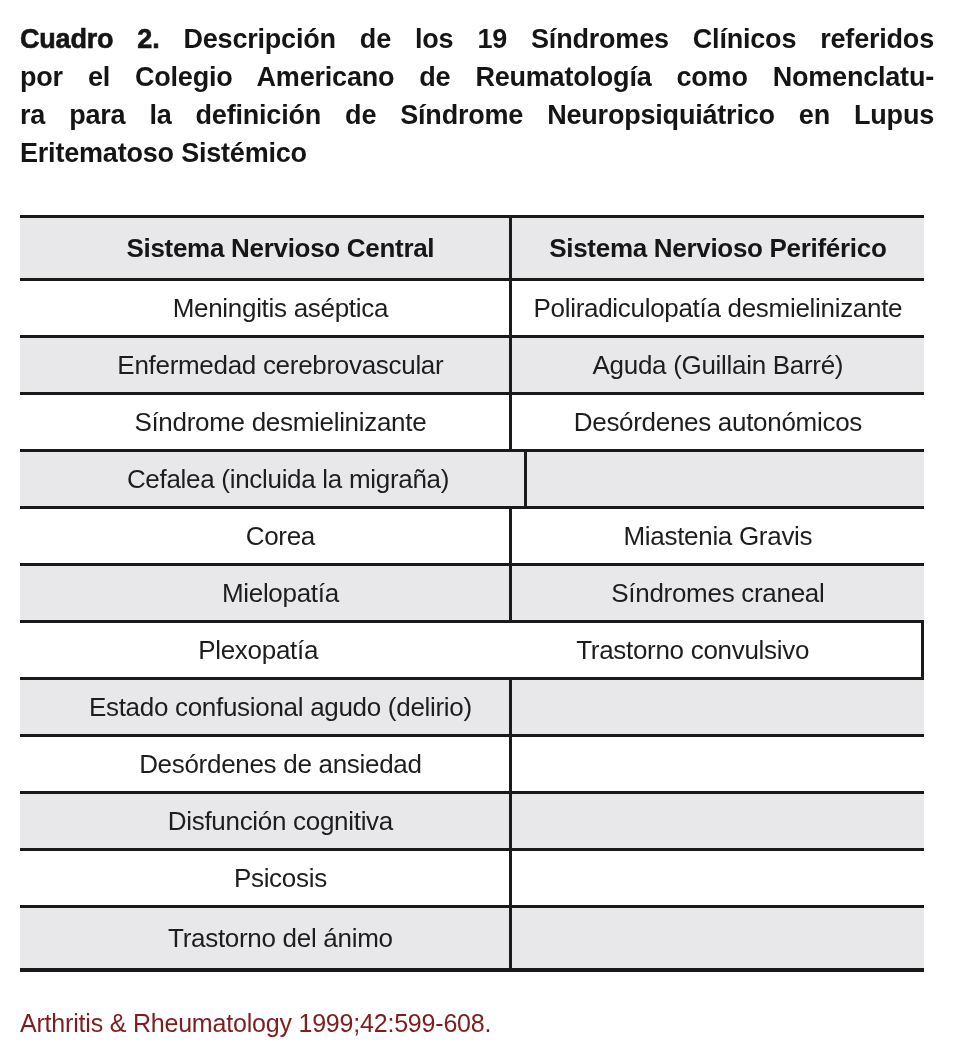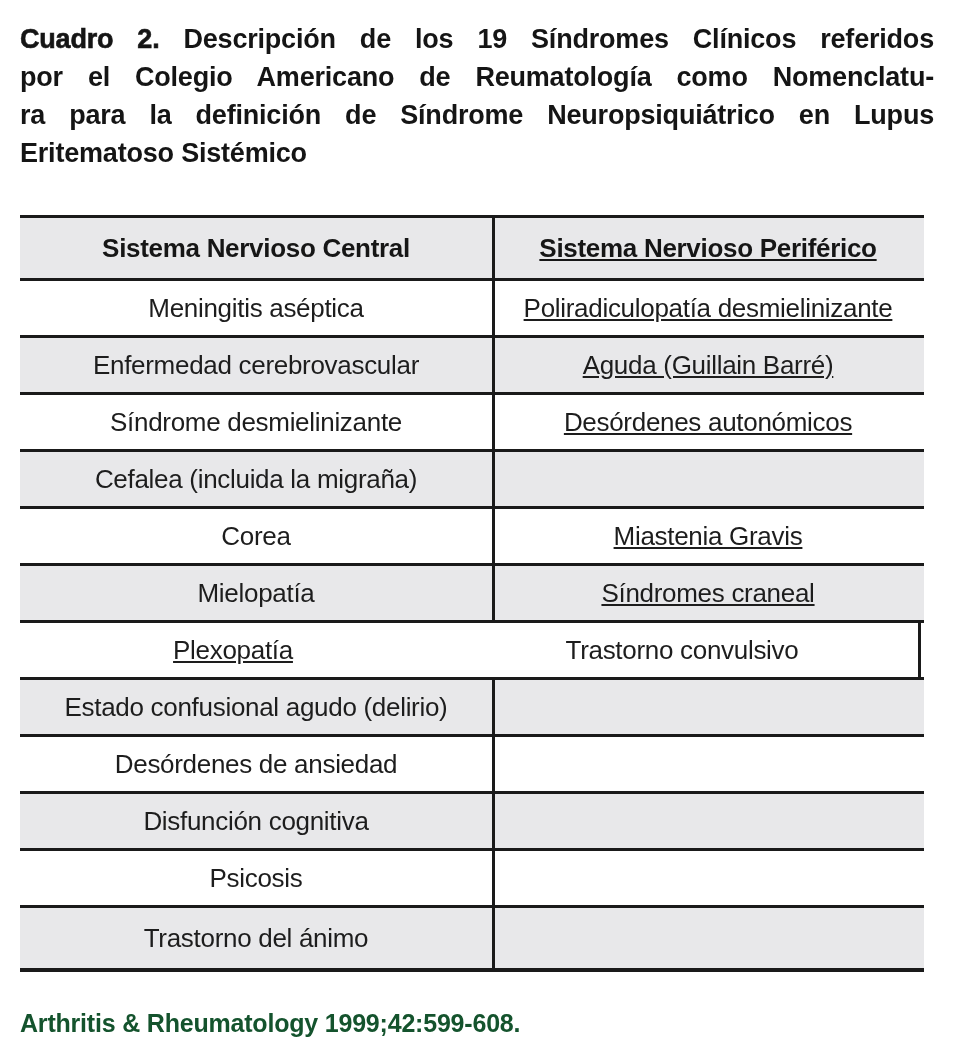--- a/index.html
+++ b/index.html
@@ -34,42 +34,43 @@
     margin: 43px 0 0 20px;
     width: 904px;
     border-top: 3px solid var(--line);
     border-bottom: 4px solid var(--line);
   }
   .row {
     display: flex;
     height: 57px;                 
     border-bottom: 3px solid var(--line);
     background: var(--background);
+    padding-left: 32px;
   }
   .row.head { height: 63px; background: var(--row-shade); }
   .row.shade { background: var(--row-shade); }
   #rows .row:last-child { border-bottom: none; height: 60px; }
   .cell {
     display: flex;
     align-items: center;
     justify-content: center;
     font-size: 26px;
     letter-spacing: -0.3px;
     text-align: center;
   }
   .c-left  { width: 475px; border-right: 3px solid var(--line); }
-  .c-right { width: 426px; text-decoration: underline; }
+  .c-right { width: 426px; }
   .head .cell { font-weight: 700; color: #161616; }
   
   .citation {
     margin: 37px 20px 0 20px;
     font-size: 25px;
-    font-weight: 700;
+    font-weight: 400;
     letter-spacing: -0.2px;
-    color: #14532d;
+    color: #7f1d1d;
   }
 </style>
 </head>
 <body>
 
 <div class="page">
 
   <p class="caption">
     <span class="cap-line"><span class="cap-label">Cuadro 2.</span> <span>Descripción de los 19 Síndromes Clínicos referidos</span></span>
     <span class="cap-line">por el Colegio Americano de Reumatología como Nomenclatu-</span>

